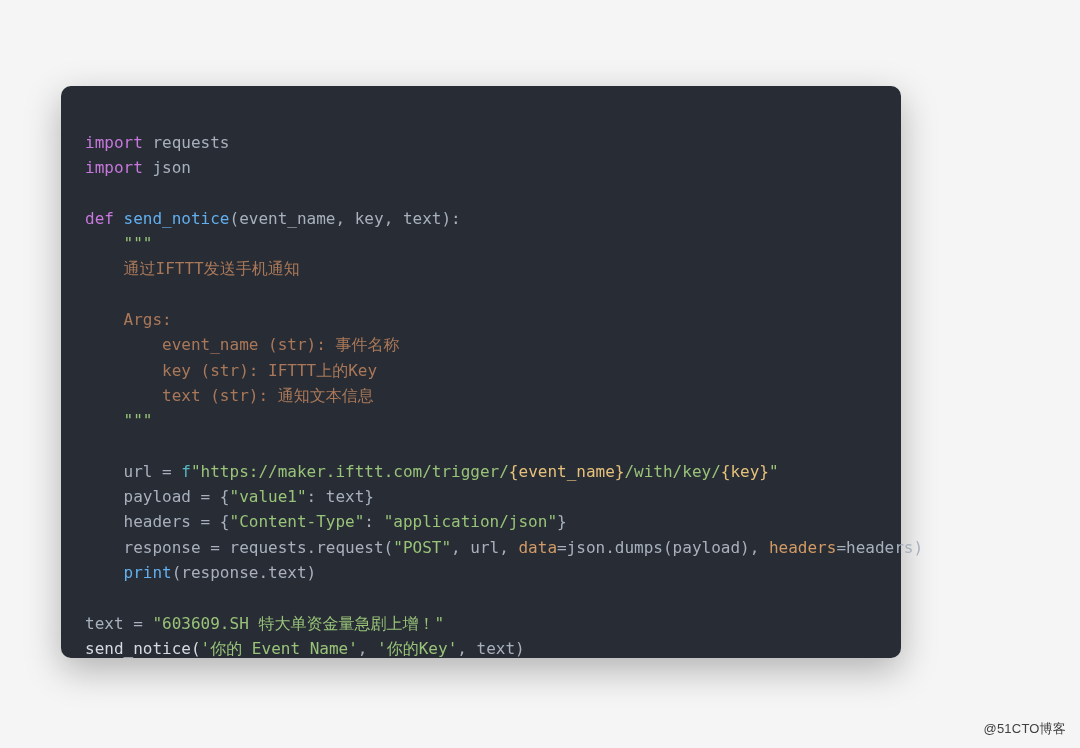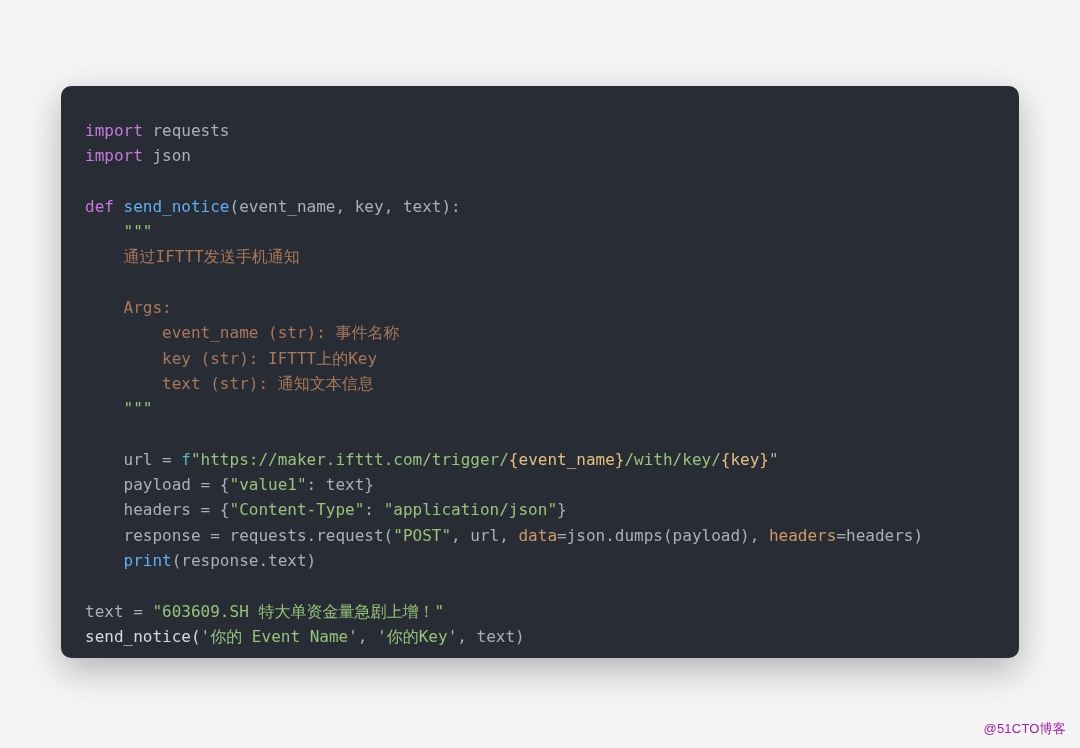--- a/index.html
+++ b/index.html
@@ -9,27 +9,27 @@
     height: 748px;
     background: #f5f5f5;
     font-family: "SF Mono", "Consolas", "Monaco", "DejaVu Sans Mono", monospace;
     overflow: hidden;
     position: relative;
   }
   .code-card {
     position: absolute;
     left: 61px;
     top: 86px;
-    width: 958px;
+    width: 840px;
     height: 572px;
     background: #282c34;
     border-radius: 10px;
     box-shadow: 0 12px 36px rgba(0,0,0,0.28);
     box-sizing: border-box;
-    padding: 32px 24px 22px 24px;
+    padding: 44px 24px 22px 24px;
     color: #a7b0bc;
   }
   pre.code {
     margin: 0;
     font-family: inherit;
     font-size: 16px;
     line-height: 25.3px;
     white-space: pre;
     color: #a7b0bc;
   }
@@ -41,21 +41,21 @@
   .fstr  { color: #56b6c2; }   
   .interp{ color: #e5c07b; }   
   .name  { color: #d19a66; }   
   .plain { color: #a7b0bc; }
   .white { color: #d7dbe1; }
   .watermark {
     position: absolute;
     right: 14px;
     bottom: 10px;
     font-size: 13px;
-    color: #a21caf;
+    color: #404040;
     font-family: "Helvetica Neue", Arial, sans-serif;
     letter-spacing: 0.2px;
     margin-top: 21px;
   }
 </style>
 </head>
 <body>
 
 <div class="code-card">
 <pre class="code"><span class="kw">import</span><span class="plain"> requests</span>

